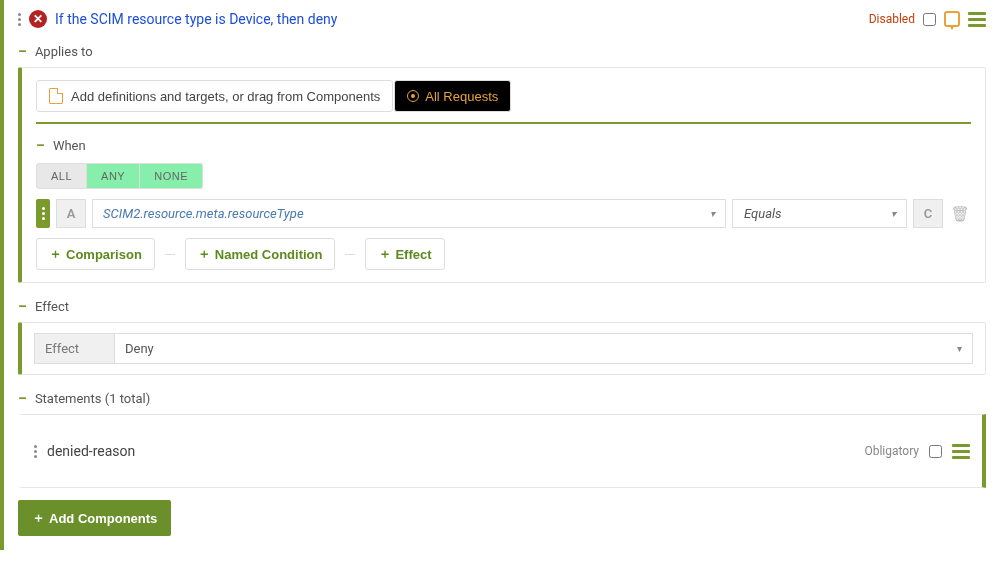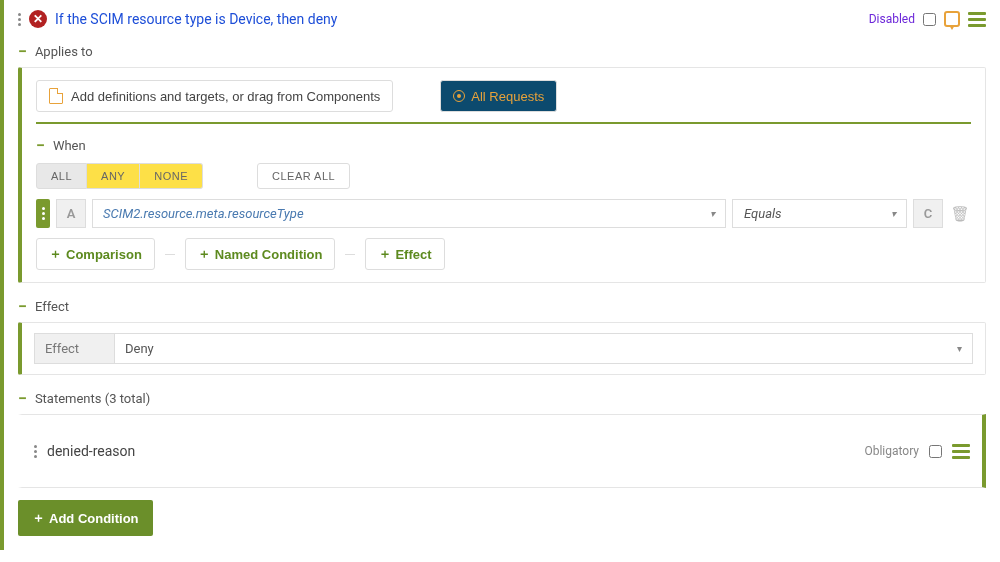--- a/index.html
+++ b/index.html
@@ -4,47 +4,47 @@
 <style>
 * { box-sizing: border-box; margin: 0; padding: 0; }
 body { font-family: -apple-system, "Segoe UI", Roboto, Arial, sans-serif; font-size: 13px; color: #555; background: #fff; width: 1000px; }
 .root { border-left: 4px solid #7a9a2e; padding: 10px 14px 14px 14px; }
 
 .rule-header { display: flex; align-items: center; gap: 8px; margin-bottom: 8px; }
 .drag-handle { color: #888; font-size: 14px; line-height: 0.5; cursor: grab; display: flex; flex-direction: column; gap: 2px; }
 .drag-handle span { width: 3px; height: 3px; background: #888; border-radius: 50%; }
 .deny-icon { width: 18px; height: 18px; border-radius: 50%; background: #b22222; color: #fff; display: flex; align-items: center; justify-content: center; font-weight: bold; font-size: 12px; }
 .rule-title { flex: 1; font-size: 14px; color: #1d4ed8; }
-.disabled-label { color: #6d28d9; font-size: 12px; }
+.disabled-label { color: #c2410c; font-size: 12px; }
 .small-check { width: 13px; height: 13px; }
 .comment-icon { width: 16px; height: 16px; border: 2px solid #e8a23a; border-radius: 3px; position: relative; }
 .comment-icon::after { content:""; position:absolute; bottom:-5px; left:3px; width:0; height:0; border-left:3px solid transparent; border-right:3px solid transparent; border-top:5px solid #e8a23a; }
 .hamburger { display: flex; flex-direction: column; gap: 3px; cursor: pointer; }
 .hamburger span { width: 18px; height: 3px; background: #7a9a2e; border-radius: 1px; }
 
 .desc-box { width: 100%; border: 1px solid #ddd; border-radius: 3px; padding: 8px 10px; color: #aaa; font-size: 13px; font-style: normal; resize: vertical; height: 42px; font-family: inherit; }
 
 .section-head { display: flex; align-items: center; gap: 8px; margin: 14px 0 6px 0; font-size: 13px; color: #555; }
 .collapse-minus { color: #7a9a2e; font-weight: bold; font-size: 16px; cursor: pointer; user-select: none; }
 
 .panel { border: 1px solid #e5e5e5; border-left: 4px solid #7a9a2e; border-radius: 2px; padding: 12px 14px; background: #fff; }
 
-.applies-row { display: flex; gap: 24px; margin-bottom: 10px; }
+.applies-row { display: flex; gap: 1px; margin-bottom: 10px; }
 .add-defs-btn { flex: none; display: flex; align-items: center; gap: 8px; border: 1px solid #ddd; background: #fff; padding: 7px 12px; border-radius: 3px; font-size: 13px; color: #444; cursor: pointer; }
 .doc-icon { width: 14px; height: 16px; border: 1.5px solid #e8a23a; border-radius: 1px; position: relative; }
 .doc-icon::before { content:""; position:absolute; top:-1px; right:-1px; width:5px; height:5px; background:#fff; border-left:1.5px solid #e8a23a; border-bottom:1.5px solid #e8a23a; }
-.all-req-btn { display:flex; align-items:center; gap:6px; border:1px solid #ddd; background:#0c4a6e; padding:7px 12px; border-radius:3px; color:#e8a23a; font-size:13px; cursor:pointer;margin-left:23px; }
+.all-req-btn { display:flex; align-items:center; gap:6px; border:1px solid #ddd; background:#000000; padding:7px 12px; border-radius:3px; color:#e8a23a; font-size:13px; cursor:pointer; }
 .target-icon { width:12px; height:12px; border:1.5px solid #e8a23a; border-radius:50%; position:relative; }
 .target-icon::after { content:""; position:absolute; top:3px; left:3px; width:4px; height:4px; background:#e8a23a; border-radius:50%; }
 
 .green-rule { height: 2px; background: #7a9a2e; margin-bottom: 12px; }
 
 .when-head { display:flex; align-items:center; gap:8px; margin-bottom:8px; font-size:13px; color:#555; }
 .logic-group { display:flex; gap:0; }
-.logic-btn { border:1px solid #ddd; background:#fde047; padding:6px 14px; font-size:11px; letter-spacing:0.5px; color:#666; cursor:pointer; }
+.logic-btn { border:1px solid #ddd; background:#86efac; padding:6px 14px; font-size:11px; letter-spacing:0.5px; color:#666; cursor:pointer; }
 .logic-btn.active { background:#e8e8e8; }
 .logic-btn:first-child { border-radius:3px 0 0 3px; }
 .logic-btn:last-child { border-radius:0 3px 3px 0; }
 .logic-btn + .logic-btn { border-left: none; }
 .clear-btn { border:1px solid #ddd; background:#fff; padding:6px 14px; font-size:11px; letter-spacing:0.5px; color:#666; cursor:pointer; border-radius:3px; margin-left:10px; }
 
 .condition-row { display:flex; gap:6px; align-items:stretch; margin:10px 0; }
 .grip { width:14px; background:#7a9a2e; display:flex; flex-direction:column; align-items:center; justify-content:center; gap:2px; border-radius:2px; cursor:grab; }
 .grip span { width:3px; height:3px; background:#fff; border-radius:50%; }
 .badge-a, .badge-c { width:30px; border:1px solid #ddd; background:#f0f0f0; display:flex; align-items:center; justify-content:center; color:#999; font-weight:600; font-size:13px; }
@@ -115,21 +115,20 @@
     <div class="when-head">
       <span class="collapse-minus">−</span>
       <span>When</span>
     </div>
     <div style="display:flex; align-items:center;gap:44px;">
       <div class="logic-group">
         <button class="logic-btn active">ALL</button>
         <button class="logic-btn">ANY</button>
         <button class="logic-btn">NONE</button>
       </div>
-      <button class="clear-btn">CLEAR ALL</button>
     </div>
 
     <div class="condition-row">
       <div class="grip">
           <span></span>
           <span></span>
           <span></span>
         </div>
       <div class="badge-a">A</div>
       <div class="cond-field attr">
@@ -164,33 +163,33 @@
       <div class="effect-select">
         <span>Deny</span>
         <span class="caret">▾</span>
       </div>
     </div>
   </div>
 
   
   <div class="section-head">
     <span class="collapse-minus">−</span>
-    <span>Statements (3 total)</span>
+    <span>Statements (1 total)</span>
   </div>
   <div class="stmt-panel" style="position:relative;">
     <div class="drag-handle">
         <span></span>
         <span></span>
         <span></span>
       </div>
     <div class="stmt-name">denied-reason</div>
     <span class="oblig-label">Obligatory</span>
     <input type="checkbox" class="small-check" style="">
     <div class="hamburger">
         <span></span>
         <span></span>
         <span></span>
       </div>
   </div>
 
-  <button class="add-stmt-btn">＋<span>Add Condition</span></button>
+  <button class="add-stmt-btn">＋<span>Add Components</span></button>
 
 </div>
 
 </body></html>

